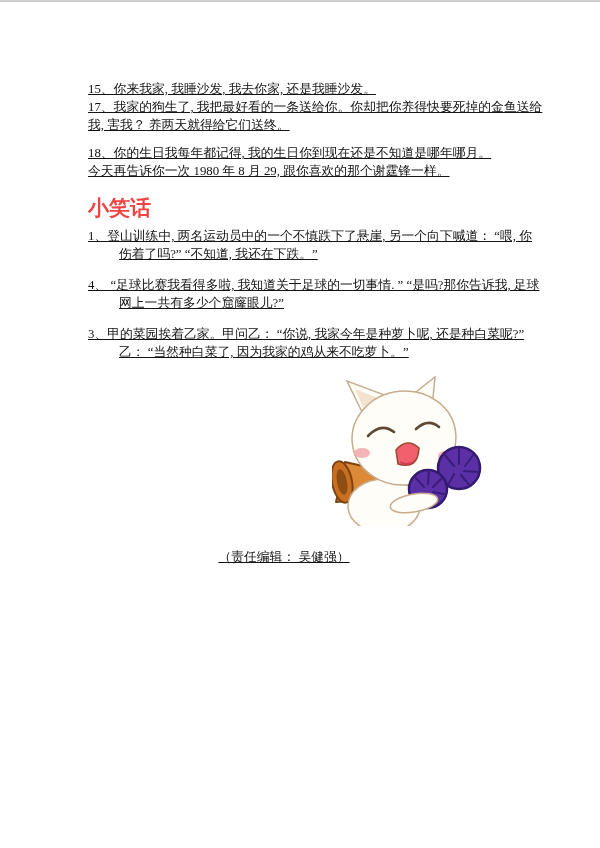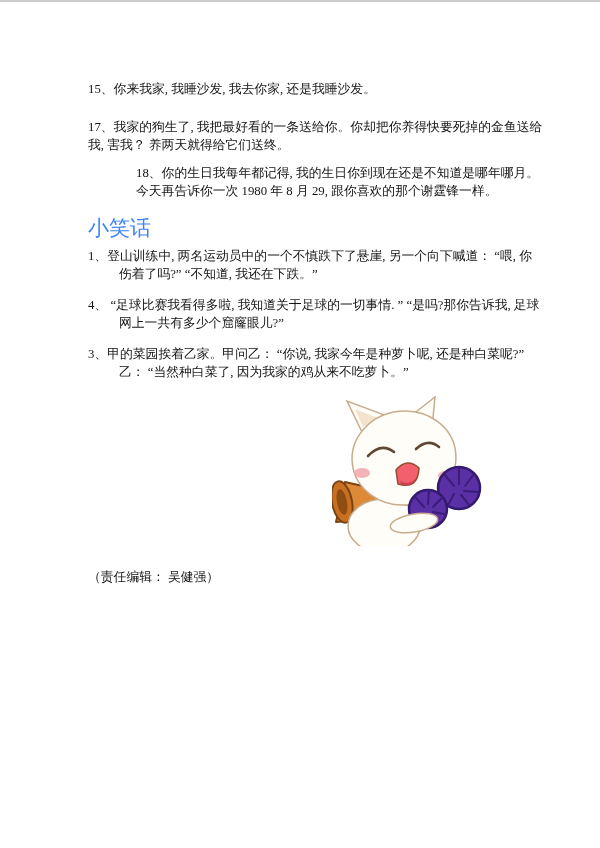--- a/index.html
+++ b/index.html
@@ -14,42 +14,43 @@
     border-top: 2px solid #cdcdcd;
     overflow: hidden;
     background: #ffffff;
   }
   .content { padding: 78px 56px 0 88px; }
   p {
     margin: 0;
     font-size: 12.8px;
     line-height: 18px;
     white-space: pre-line;
+    text-decoration: underline;
   }
-  .p17 { margin-top: 20px; }
-  .p18 { margin-top: 10px; margin-left: 48px; }
+  .p17 { }
+  .p18 { margin-top: 10px; }
   .heading {
     font-size: 21px;
-    font-weight: normal;
+    font-weight: bold;
     margin: 14px 0 5px 0;
-    color: #3b82f6;
+    color: #ef4444;
   }
   .joke {
     padding-left: 31px;
     text-indent: -31px;
     margin-bottom: 13px;
   }
   .illustration {
     float: right;
     width: 224px;
     height: 168px;
   }
   .illustration svg { display: block; margin: 2px 0 0 12px; }
   .credit {
-    text-align: left;
+    text-align: center;
     padding-right: 64px;
     margin-top: 6px;
   }
   .jokes::after { content: ""; display: block; clear: both; }
 </style>
 </head>
 <body>
 
 <div class="page">
   <div class="content">

